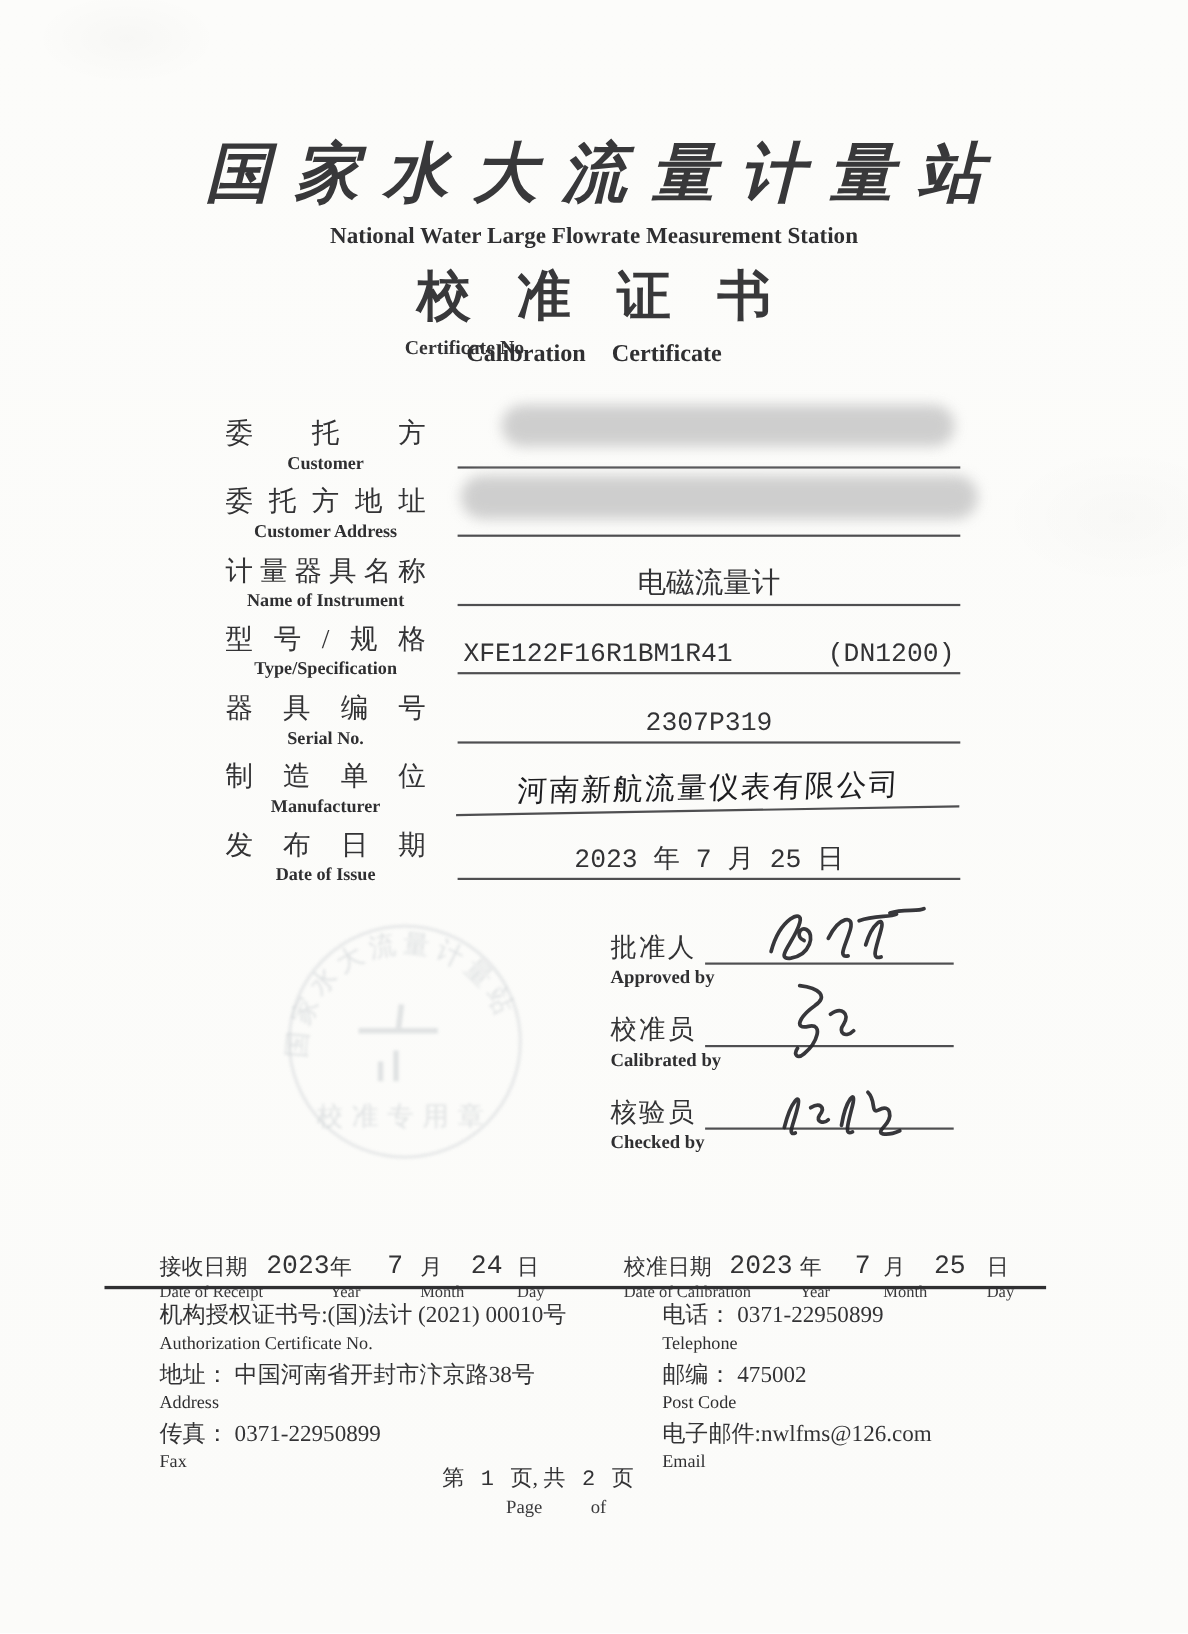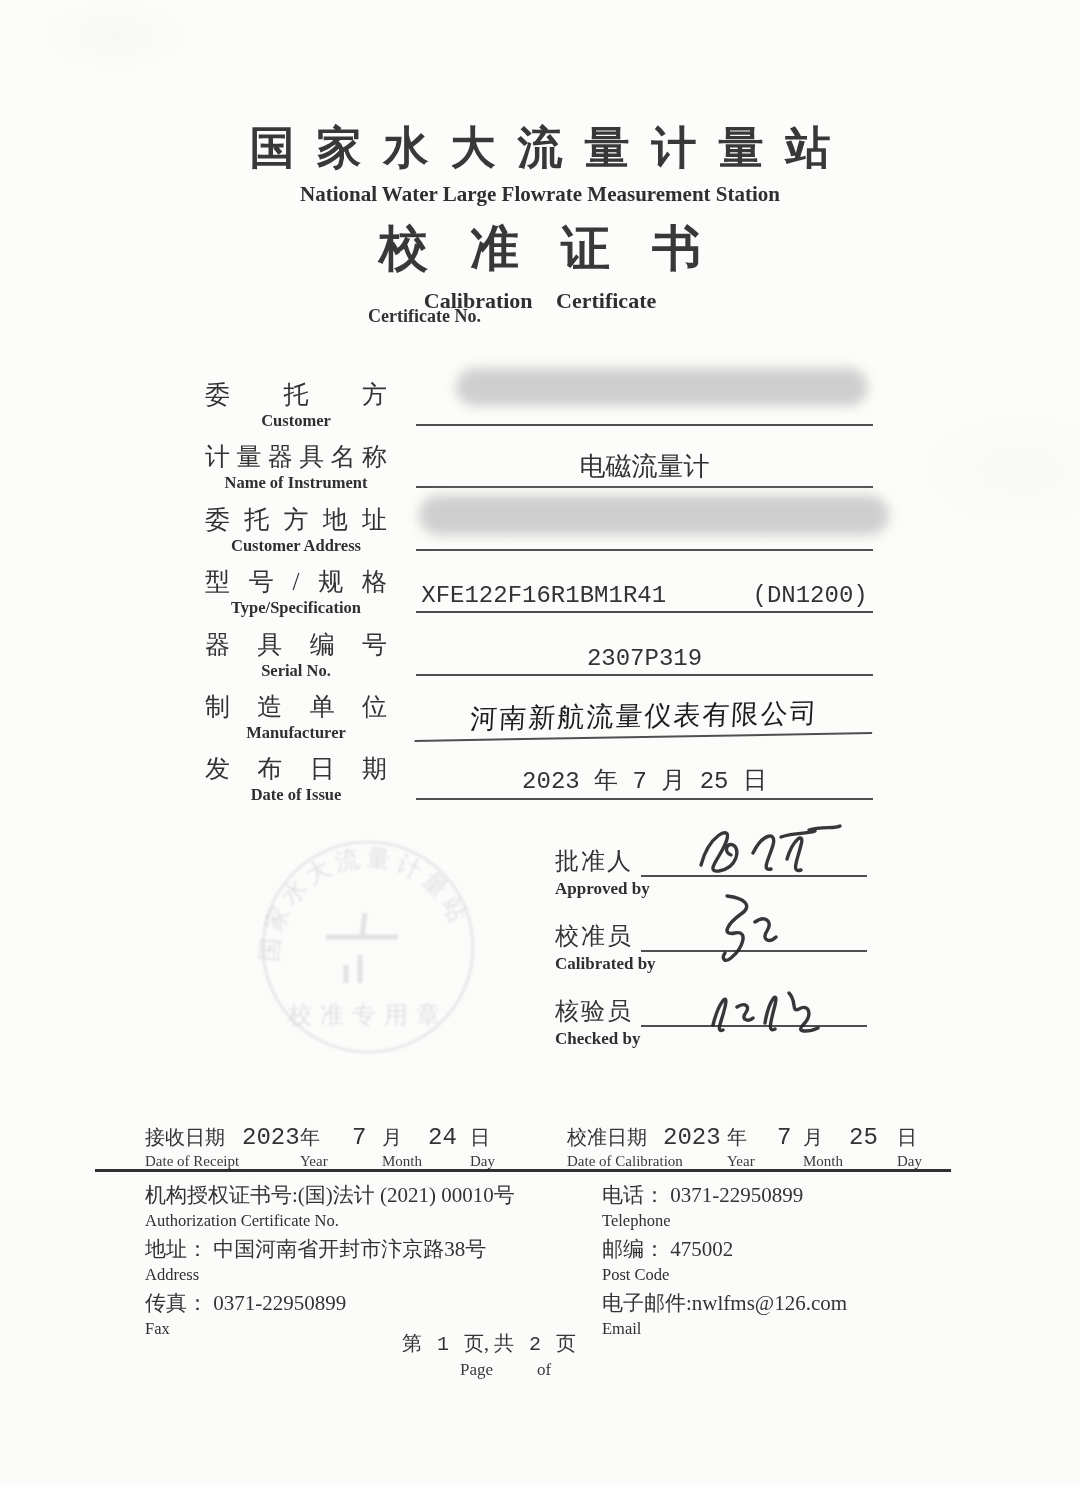--- a/index.html
+++ b/index.html
@@ -10,21 +10,21 @@
     position:relative; width:1080px; height:1485px; margin:0 auto;
     background:
       radial-gradient(120px 60px at 115px 35px, rgba(0,0,0,0.02), transparent 70%),
       radial-gradient(160px 90px at 1020px 470px, rgba(0,0,0,0.015), transparent 70%),
       linear-gradient(#fcfcfa, #fbfbf9);
     overflow:hidden;
   }
 
   
   .head { position:absolute; top:118px; left:0; width:100%; text-align:center; }
-  .station-cn { font-size:45px; font-weight:600; letter-spacing:22px; padding-left:22px; color:#38383a; }
+  .station-cn { font-size:59px; font-weight:600; letter-spacing:22px; padding-left:22px; color:#38383a;font-style:italic; }
   .station-en { font-size:21px; font-weight:bold; margin-top:4px; color:#2f2f31; }
   .doc-cn { font-size:49px; font-weight:600; letter-spacing:42px; padding-left:42px; margin-top:9px; color:#38383a; }
   .doc-en { font-size:22px; font-weight:bold; word-spacing:18px; margin-top:6px; color:#2f2f31; }
 
   
   .certno { position:absolute; top:300px; left:368px; }
   .certno-row { display:flex; align-items:flex-end; font-size:26px; }
   .certno-label { letter-spacing:4px; }
   .certno-value { min-width:170px; text-align:center; border-bottom:2px solid #48484a;
                   font-family:"Liberation Mono", monospace; font-size:25px; padding:0 8px 1px; margin-left:6px; }
@@ -57,21 +57,21 @@
   .sig-svg path { stroke:#26262a; stroke-width:3.4; fill:none; stroke-linecap:round; stroke-linejoin:round; opacity:.92; }
   .sig1 { left:128px; top:-24px; }
   .sig2 { left:142px; top:-12px; }
   .sig3 { left:142px; top:-32px; }
 
   
   .stamp { position:absolute; left:248px; top:833px; filter:blur(1.3px); opacity:.8; }
 
   
   .dates { position:absolute; top:1122px; left:0; width:100%; height:52px; }
-  .dgroup { position:absolute; top:2px; }
+  .dgroup { position:absolute; top:16px; }
   .dg-left { left:145px; }
   .dg-right { left:567px; }
   .dgrid { display:grid; row-gap:2px; }
   .dg-left .dgrid { grid-template-columns:97px 58px 52px 30px 46px 42px 30px; }
   .dg-right .dgrid { grid-template-columns:96px 64px 50px 26px 46px 48px 30px; }
   .dc { font-size:20px; white-space:nowrap; }
   .dc.num { font-family:"Liberation Mono", monospace; font-size:24px; }
   .den { font-size:15px; white-space:nowrap; color:#3a3a3c; }
   .den.c3 { grid-column:3; } .den.c5 { grid-column:5; } .den.c7 { grid-column:7; }
 
@@ -112,36 +112,36 @@
         <div class="flabel-en">Customer</div>
       </div>
       <div class="fval">
         <div class="fvalue"></div>
         <div class="redact redact-a"></div>
       </div>
     </div>
 
     <div class="frow">
       <div class="flabel">
+        <div class="flabel-cn">委托方地址</div>
+        <div class="flabel-en">Customer Address</div>
+      </div>
+      <div class="fval">
+        <div class="fvalue"></div>
+        <div class="redact redact-b"></div>
+      </div>
+    </div>
+
+    <div class="frow">
+      <div class="flabel">
         <div class="flabel-cn">计量器具名称</div>
         <div class="flabel-en">Name of Instrument</div>
       </div>
       <div class="fval">
         <div class="fvalue">电磁流量计</div>
-      </div>
-    </div>
-
-    <div class="frow">
-      <div class="flabel">
-        <div class="flabel-cn">委托方地址</div>
-        <div class="flabel-en">Customer Address</div>
-      </div>
-      <div class="fval">
-        <div class="fvalue"></div>
-        <div class="redact redact-b"></div>
       </div>
     </div>
 
     <div class="frow">
       <div class="flabel">
         <div class="flabel-cn">型号/规格</div>
         <div class="flabel-en">Type/Specification</div>
       </div>
       <div class="fval">
         <div class="fvalue mono">XFE122F16R1BM1R41      (DN1200)</div>

